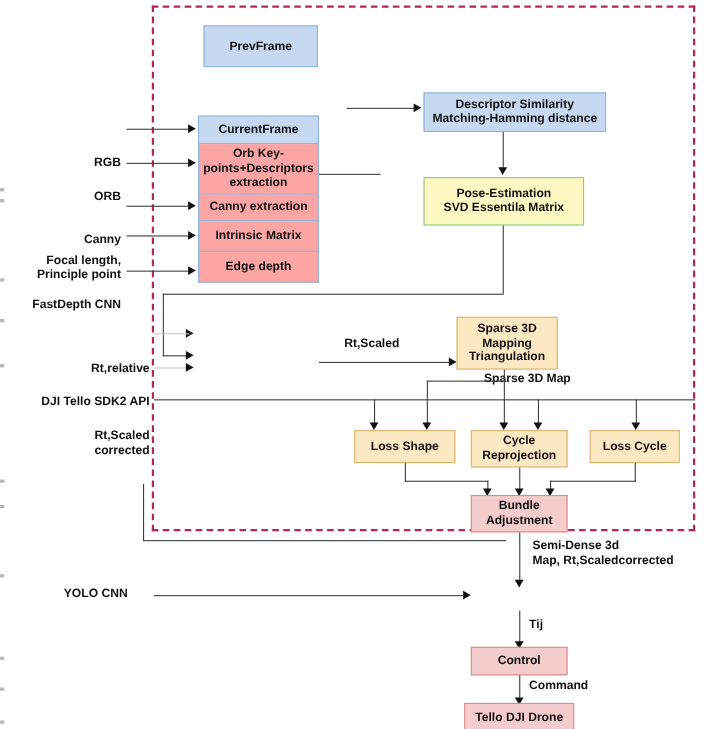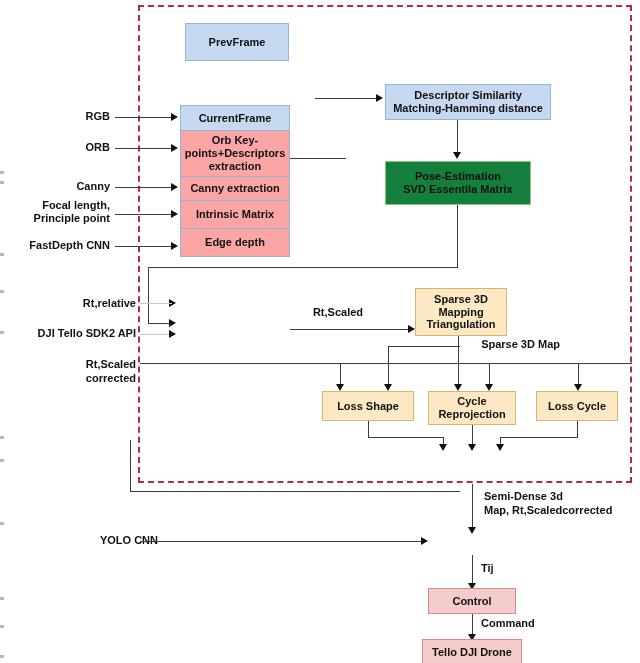--- a/index.html
+++ b/index.html
@@ -6,29 +6,29 @@
   body{width:640px;height:663px;position:relative;overflow:hidden;
        font-family:"Liberation Sans",sans-serif;color:#111;}
   #stage{position:absolute;left:0;top:0;width:640px;height:663px;}
 
   
   .box{position:absolute;box-sizing:border-box;display:flex;align-items:center;
        justify-content:center;text-align:center;font-weight:bold;font-size:11px;
        line-height:1.18;padding:2px 3px;}
   .blue{background:#c6d9f1;border:1px solid #8fb4dd;}
   .blue-seg{background:#fca5a5;border:1px solid #8fb4dd;border-top:none;}
-  .green{background:#15803d;border:1px solid #93c47d;}
+  .green{background:#fef9c3;border:1px solid #93c47d;}
   .cream{background:#fce9c4;border:1px solid #d7b56b;}
   .pink{background:#f4cccc;border:1px solid #d98b8b;}
 
   
   .lab{position:absolute;font-size:11px;font-weight:bold;line-height:1.2;
-       color:#111;white-space:nowrap;text-align:right;}
+       color:#111;white-space:nowrap;}
   .lab.ctr{text-align:center;}
-  .lab.rt{text-align:right;}
+  .lab.rt{text-align:right;margin-top:32px;}
 
   
   .h{position:absolute;height:0;border-top:1.4px solid #3d3d3d;}
   .v{position:absolute;width:0;border-left:1.4px solid #3d3d3d;}
   .ah{position:absolute;width:0;height:0;border-top:4px solid transparent;
       border-bottom:4px solid transparent;border-left:7px solid #111;}
   .av{position:absolute;width:0;height:0;border-left:4.5px solid transparent;
       border-right:4.5px solid transparent;border-top:7px solid #111;}
 
   
@@ -159,20 +159,22 @@
   <div class="av" style="left:439px;top:444px;"></div>
 
   <div class="v" style="left:472px;top:425px;height:22px;"></div>
   <div class="av" style="left:468px;top:444px;"></div>
 
   <div class="v" style="left:577px;top:421px;height:17px;"></div>
   <div class="h" style="left:500px;top:437px;width:78px;"></div>
   <div class="v" style="left:500px;top:437px;height:10px;"></div>
   <div class="av" style="left:496px;top:444px;"></div>
 
+  <div class="box pink" style="left:428px;top:450px;width:88px;height:34px;white-space:pre-line;">Bundle
+Adjustment</div>
 
   <div class="h" style="left:130px;top:491px;width:330px;"></div>
   <div class="v" style="left:130px;top:440px;height:51px;"></div>
 
   <div class="v" style="left:472px;top:484px;height:46px;"></div>
   <div class="av" style="left:468px;top:527px;"></div>
 
   <div class="lab ctr" style="left:484px;top:489px;width:156px;white-space:pre-line;line-height:1.3;text-align:left;">Semi-Dense 3d
 Map, Rt,Scaledcorrected</div>
 

